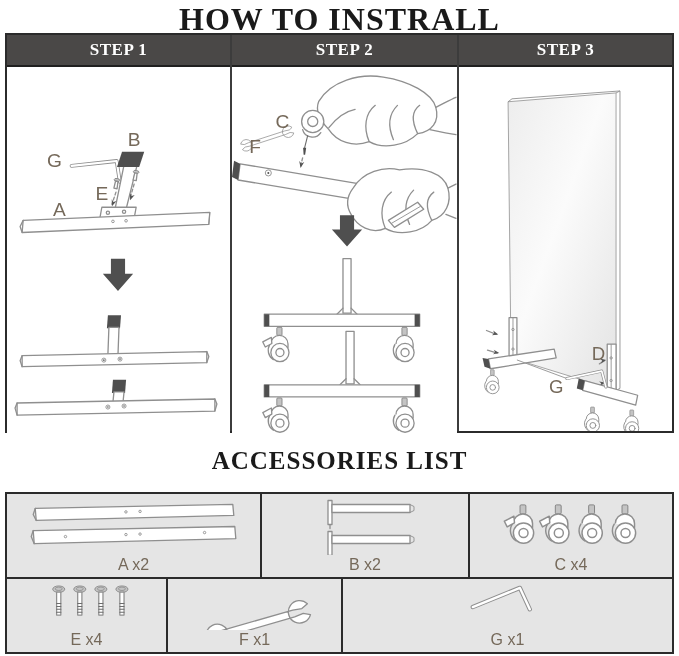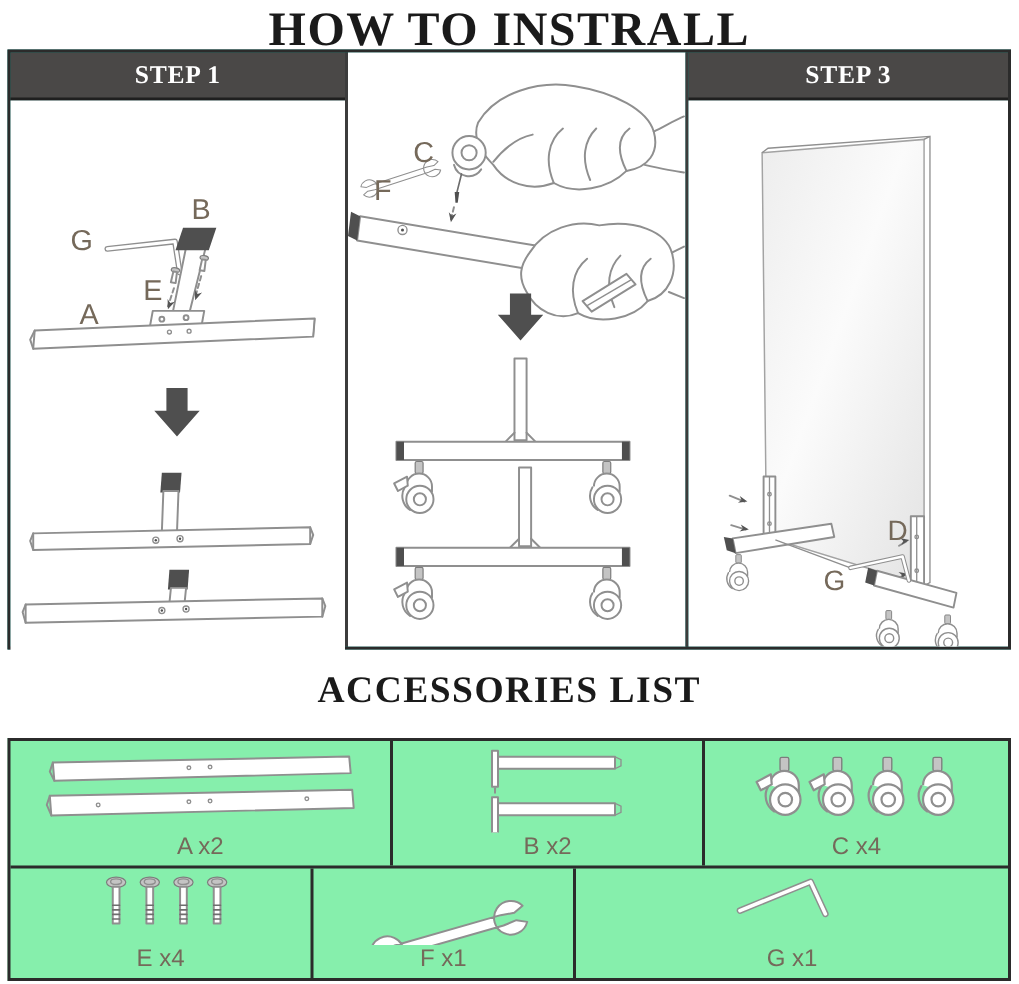--- a/index.html
+++ b/index.html
@@ -19,28 +19,28 @@
   .step-col + .step-col{border-left:2px solid #3c3c3c;}
   .step-header{height:30px;line-height:30px;background:var(--header_bg);color:var(--header_text);
         text-align:center;font-family:"Liberation Serif",serif;font-weight:bold;font-size:17px;
         letter-spacing:.5px;border-bottom:2px solid #1f1f1f;}
   .step-body{flex:1;background:#fff;}
   .step-body svg{display:block;width:100%;height:100%;}
   .acc-title{position:absolute;top:447px;left:0;width:100%;text-align:center;
         font-family:"Liberation Serif",serif;font-weight:bold;font-size:25px;
         letter-spacing:1px;color:var(--title_text);}
   .acc-box{position:absolute;left:5px;top:492px;width:669px;height:162px;
-        border:2px solid var(--border);box-sizing:border-box;background:#86efac;}
+        border:2px solid var(--border);box-sizing:border-box;background:#e5e5e5;}
   .acc-row{display:flex;}
   .acc-row.top{height:85px;border-bottom:2px solid var(--border);box-sizing:border-box;}
   .acc-row.bottom{height:73px;}
   .acc-cell{display:flex;flex-direction:column;align-items:center;min-width:0;box-sizing:border-box;}
   .acc-cell + .acc-cell{border-left:2px solid var(--border);}
   .wA{width:253px;} .wB{width:208px;} .wC{flex:1;}
-  .wD{width:165px;} .wE{width:200px;} .wF{width:175px;} .wG{flex:1;gap:12px;}
+  .wD{width:165px;} .wE{width:159px;} .wF{width:175px;} .wG{flex:1;gap:12px;}
   .acc-art{width:100%;flex:1;min-height:0;display:block;}
   .acc-label{font-size:16px;color:var(--label);line-height:19px;margin:0 0 3px;}
   
   .ln{fill:none;stroke:var(--line);stroke-width:1.3;stroke-linecap:round;stroke-linejoin:round;}
   .lnt{fill:none;stroke:var(--line);stroke-width:.9;}
   .lnd{fill:none;stroke:#6d6d6d;stroke-width:1.1;stroke-linecap:round;}
   .lnw{fill:#fff;stroke:var(--line);stroke-width:1.3;stroke-linejoin:round;}
   .sg{fill:#c4c4c4;stroke:#7d7d7d;stroke-width:.8;}
   .dk{fill:var(--dark);stroke:none;}
   .dash{stroke-dasharray:3 2.2;}
@@ -160,20 +160,21 @@
             <circle class="lnt" cx="100" cy="337" r="2"></circle>
               <circle class="dk" cx="100" cy="337" r=".8"></circle>
             <circle class="lnt" cx="116" cy="336" r="2"></circle>
               <circle class="dk" cx="116" cy="336" r=".8"></circle>
           </g>
         </svg>
       </div>
     </div>
 
     <div class="step-col c2">
+      <div class="step-header">STEP 2</div>
       <div class="step-body">
         <svg viewBox="0 0 223 368" preserveAspectRatio="xMidYMid meet">
 
           <g>
             <path class="lnw" d="M86,34 C98,14 126,6 150,10 C176,14 198,26 202,40 C206,54 198,64 184,66 C172,78 150,82 136,74 C120,80 104,74 96,62 C88,54 82,44 86,34 Z"></path>
             <path class="ln" d="M136,74 C130,60 132,46 142,38 M160,72 C154,58 156,46 164,38 M184,66 C178,54 178,44 186,38 M96,60 C104,50 112,44 122,42"></path>
             <path class="ln" d="M202,40 C210,36 217,32 222,30 M196,62 C205,64 214,66 222,67"></path>
           </g>
           <g>
             <circle class="lnw" cx="80" cy="54" r="11"></circle>

